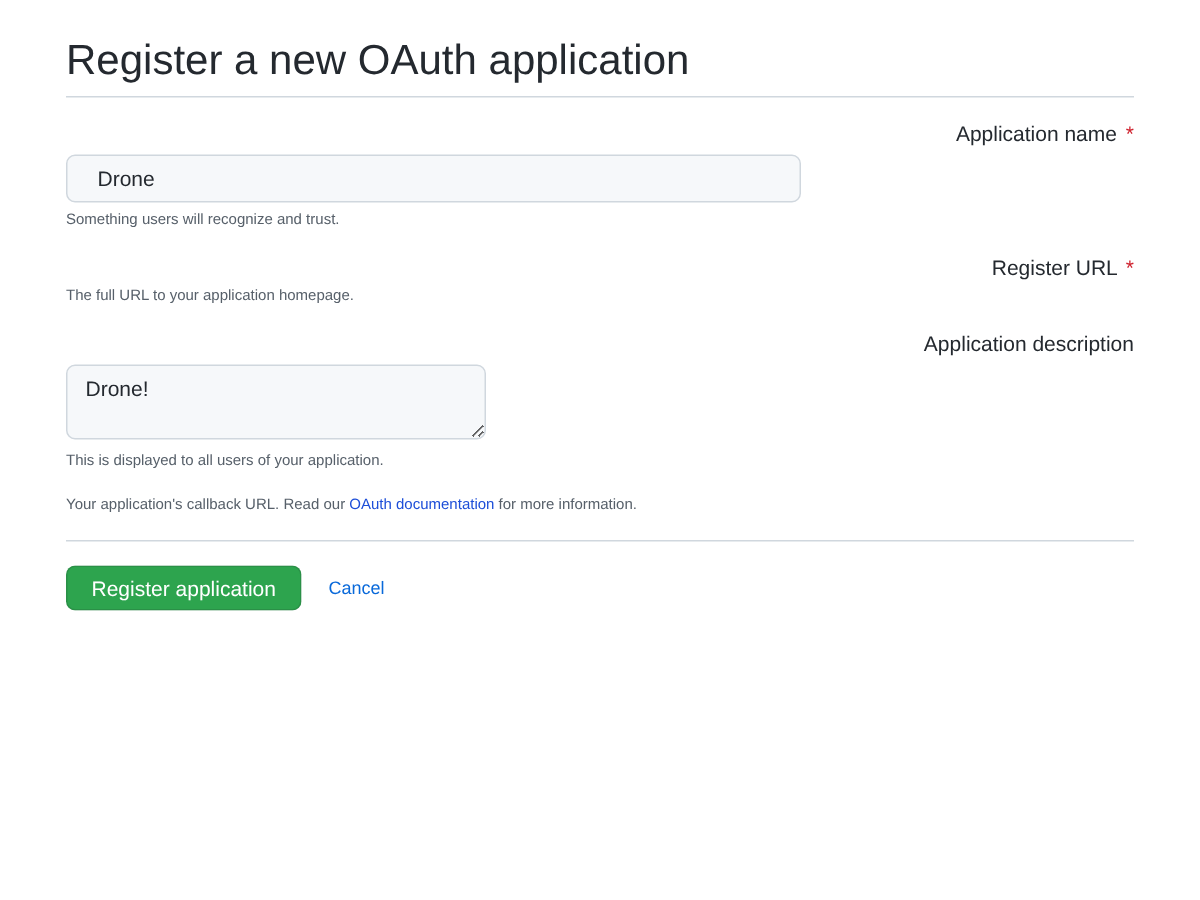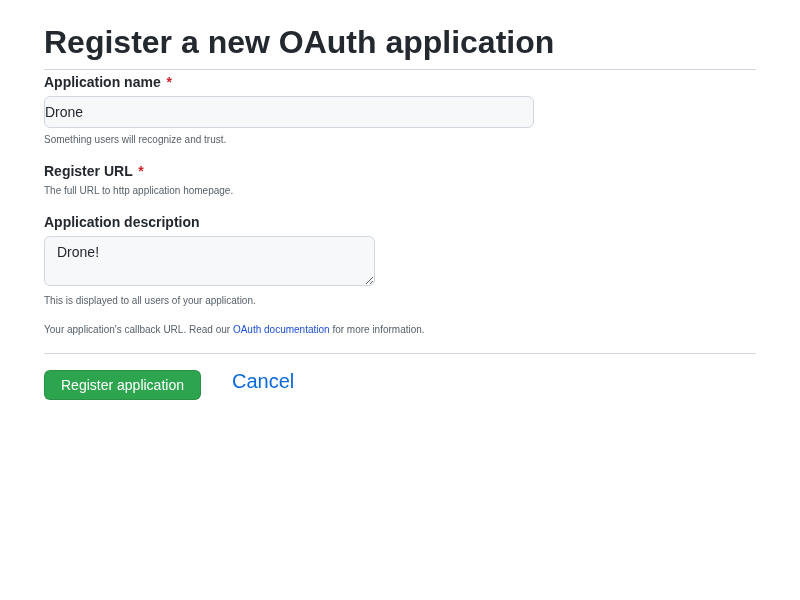--- a/index.html
+++ b/index.html
@@ -4,53 +4,54 @@
   <style>
     * { box-sizing: border-box; margin: 0; padding: 0; }
     body {
       font-family: -apple-system, BlinkMacSystemFont, "Segoe UI", Helvetica, Arial, sans-serif;
       color: #24292f;
       background: #fff;
       padding: 24px 44px;
       font-size: 14px;
     }
     .page-title {
-      font-size: 32px;
-      font-weight: 700;
+      font-size: 28px;
+      font-weight: 400;
       padding-bottom: 8px;
       border-bottom: 1px solid #d0d7de;
-      margin-bottom: 4px;
+      margin-bottom: 16px;
     }
     .form-group {
       margin-bottom: 18px;
     }
     .form-label {
       display: block;
-      font-weight: 700;
+      font-weight: 400;
       font-size: 14px;
       margin-bottom: 6px;
+      text-align: right;
     }
     .required-asterisk {
       color: #cf222e;
       margin-left: 2px;
     }
     .form-input {
       width: 490px;
       max-width: 100%;
-      padding: 5px 0;
+      padding: 5px 20px;
       font-size: 14px;
       line-height: 20px;
       color: #24292f;
       background-color: #f6f8fa;
       border: 1px solid #d0d7de;
       border-radius: 6px;
       font-family: inherit;
     }
     .form-textarea {
-      width: 331px;
+      width: 280px;
       height: 50px;
       padding: 5px 12px;
       font-size: 14px;
       line-height: 20px;
       color: #24292f;
       background-color: #f6f8fa;
       border: 1px solid #d0d7de;
       border-radius: 6px;
       resize: both;
       font-family: inherit;
@@ -62,38 +63,38 @@
     }
     .form-hint a {
       color: #1d4ed8;
       text-decoration: none;
     }
     .form-actions {
       border-top: 1px solid #d0d7de;
       padding-top: 16px;
       margin-top: 18px;
       display: flex;
-      align-items: flex-start;
-      gap: 31px;
+      align-items: center;
+      gap: 18px;
     }
     .btn-primary {
       background-color: #2da44e;
       color: #fff;
       border: 1px solid rgba(27,31,36,0.15);
       padding: 6px 16px;
       font-size: 14px;
       font-weight: 500;
       border-radius: 6px;
       cursor: pointer;
       font-family: inherit;
     }
     .cancel-link {
       color: #0969da;
       text-decoration: none;
-      font-size: 20px;
+      font-size: 12px;
     }
   </style>
 </head>
 <body>
 
 <h1 class="page-title">Register a new OAuth application</h1>
 
 <div class="form-group">
   <label class="form-label">
     <span>Application name</span>
@@ -101,21 +102,21 @@
   </label>
   <input type="text" class="form-input" value="Drone" style="">
   <div class="form-hint">Something users will recognize and trust.</div>
 </div>
 
 <div class="form-group">
   <label class="form-label">
     <span>Register URL</span>
     <span class="required-asterisk">*</span>
   </label>
-  <div class="form-hint">The full URL to http application homepage.</div>
+  <div class="form-hint">The full URL to your application homepage.</div>
 </div>
 
 <div class="form-group">
   <label class="form-label">
     <span>Application description</span>
   </label>
   <textarea class="form-textarea" style="">Drone!</textarea>
   <div class="form-hint">This is displayed to all users of your application.</div>
 </div>
 

